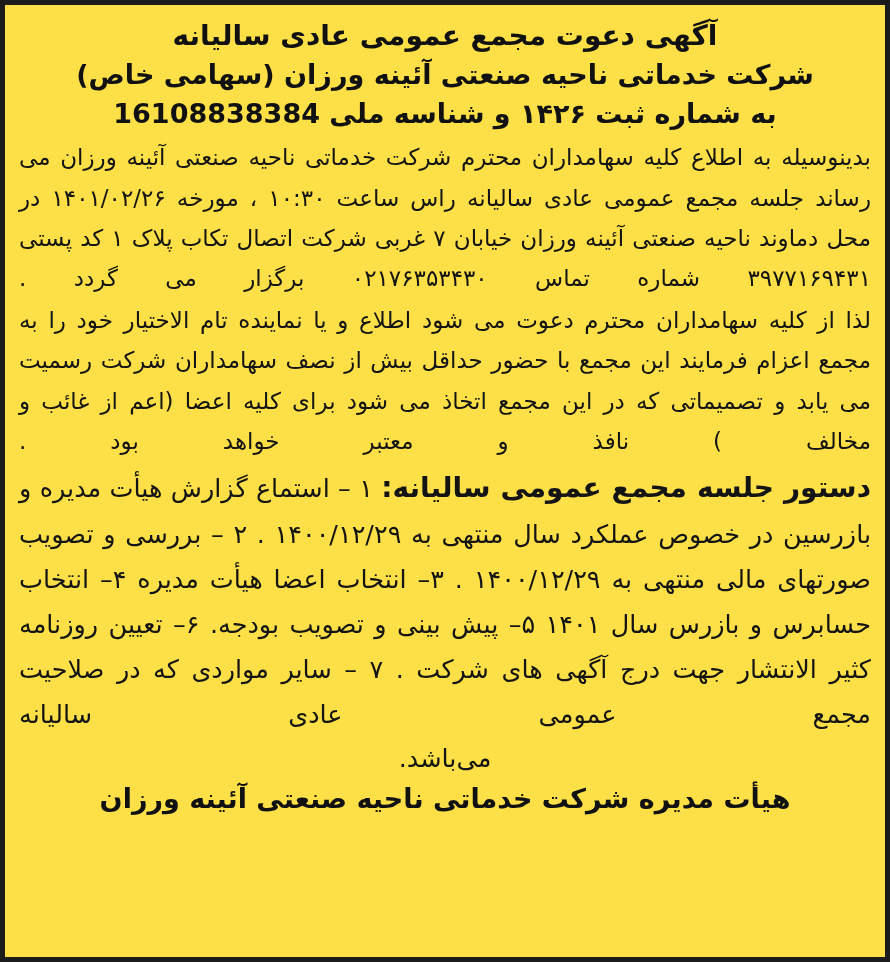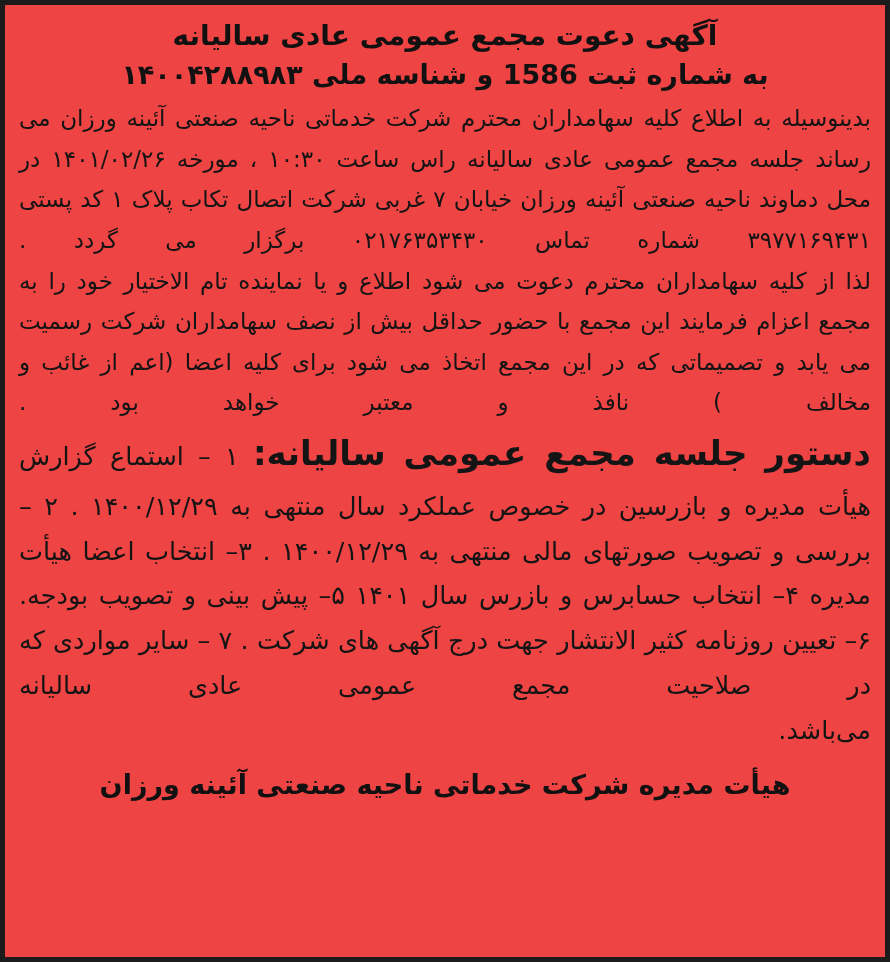--- a/index.html
+++ b/index.html
@@ -13,21 +13,21 @@
     height: 962px;
     overflow: hidden;
     font-family: "DejaVu Sans", "Liberation Sans", sans-serif;
   }
 
   #notice-frame {
     box-sizing: border-box;
     width: 890px;
     height: 962px;
     border: 5px solid #1b1b1b;
-    background: #ef4444;
+    background: #fde047;
     padding: 8px 14px 6px 14px;
     direction: rtl;
     text-align: right;
   }
 
   
   .header {
     text-align: center;
     padding-top: 6px;
   }
@@ -66,51 +66,52 @@
     font-size: 25.5px;
     line-height: 1.76;
     text-align: justify;
     text-align-last: justify;
     color: #141414;
     margin: 0;
     letter-spacing: -0.2px;
   }
   .agenda-title {
     font-weight: 700;
-    font-size: 34px;
+    font-size: 28px;
   }
 
   .tail-line {
     font-size: 25.5px;
     line-height: 1.76;
-    text-align: right;
+    text-align: center;
     color: #141414;
     margin: 0;
   }
 
   
   .signature {
     font-size: 27px;
     font-weight: 700;
     color: #111111;
     text-align: center;
     line-height: 1.2;
-    margin-top: 16px;
+    margin-top: 2px;
     white-space: nowrap;
     letter-spacing: -0.4px;
   }
 </style>
 </head>
 <body>
 
 <div id="notice-frame">
 
   <div class="header">
     <div class="header-line l1">آگهی دعوت مجمع عمومی عادی  سالیانه</div>
-    <div class="header-line l3">به شماره ثبت 1586 و شناسه ملی ۱۴۰۰۴۲۸۸۹۸۳</div>
+    <div class="header-line l2">شرکت خدماتی ناحیه صنعتی آئینه ورزان  (سهامی خاص)</div>
+    <div class="header-line l3">به شماره ثبت ۱۴۲۶ و شناسه ملی 16108838384</div>
   </div>
 
   <div class="body-block">
 
     <p class="para stretch">بدینوسیله به اطلاع کلیه سهامداران محترم شرکت خدماتی  ناحیه صنعتی آئینه ورزان می رساند جلسه مجمع   عمومی عادی سالیانه راس ساعت ۱۰:۳۰ ، مورخه ۱۴۰۱/۰۲/۲۶ در محل دماوند ناحیه صنعتی آئینه ورزان خیابان ۷ غربی شرکت اتصال تکاب پلاک ۱ کد پستی ۳۹۷۷۱۶۹۴۳۱ شماره تماس ۰۲۱۷۶۳۵۳۴۳۰ برگزار می گردد .</p>
 
     <p class="para stretch">لذا از کلیه سهامداران محترم دعوت می شود اطلاع و یا نماینده تام الاختیار خود را به مجمع اعزام فرمایند این مجمع با حضور حداقل  بیش از نصف سهامداران شرکت رسمیت می یابد و تصمیماتی که در این مجمع اتخاذ می شود برای کلیه اعضا (اعم از غائب و مخالف ) نافذ و معتبر خواهد بود .</p>
 
     <p class="agenda"><span class="agenda-title">دستور جلسه مجمع عمومی سالیانه:</span><span> ۱ –  استماع گزارش هیأت مدیره  و بازرسین در خصوص عملکرد سال منتهی به ۱۴۰۰/۱۲/۲۹ .  ۲ – بررسی و تصویب  صورتهای  مالی منتهی به ۱۴۰۰/۱۲/۲۹ .  ۳– انتخاب اعضا هیأت مدیره   ۴–  انتخاب حسابرس و بازرس سال ۱۴۰۱   ۵– پیش بینی و تصویب بودجه.  ۶–  تعیین روزنامه کثیر الانتشار جهت درج آگهی های شرکت .  ۷ –  سایر مواردی که در صلاحیت مجمع عمومی عادی سالیانه</span></p>
 

